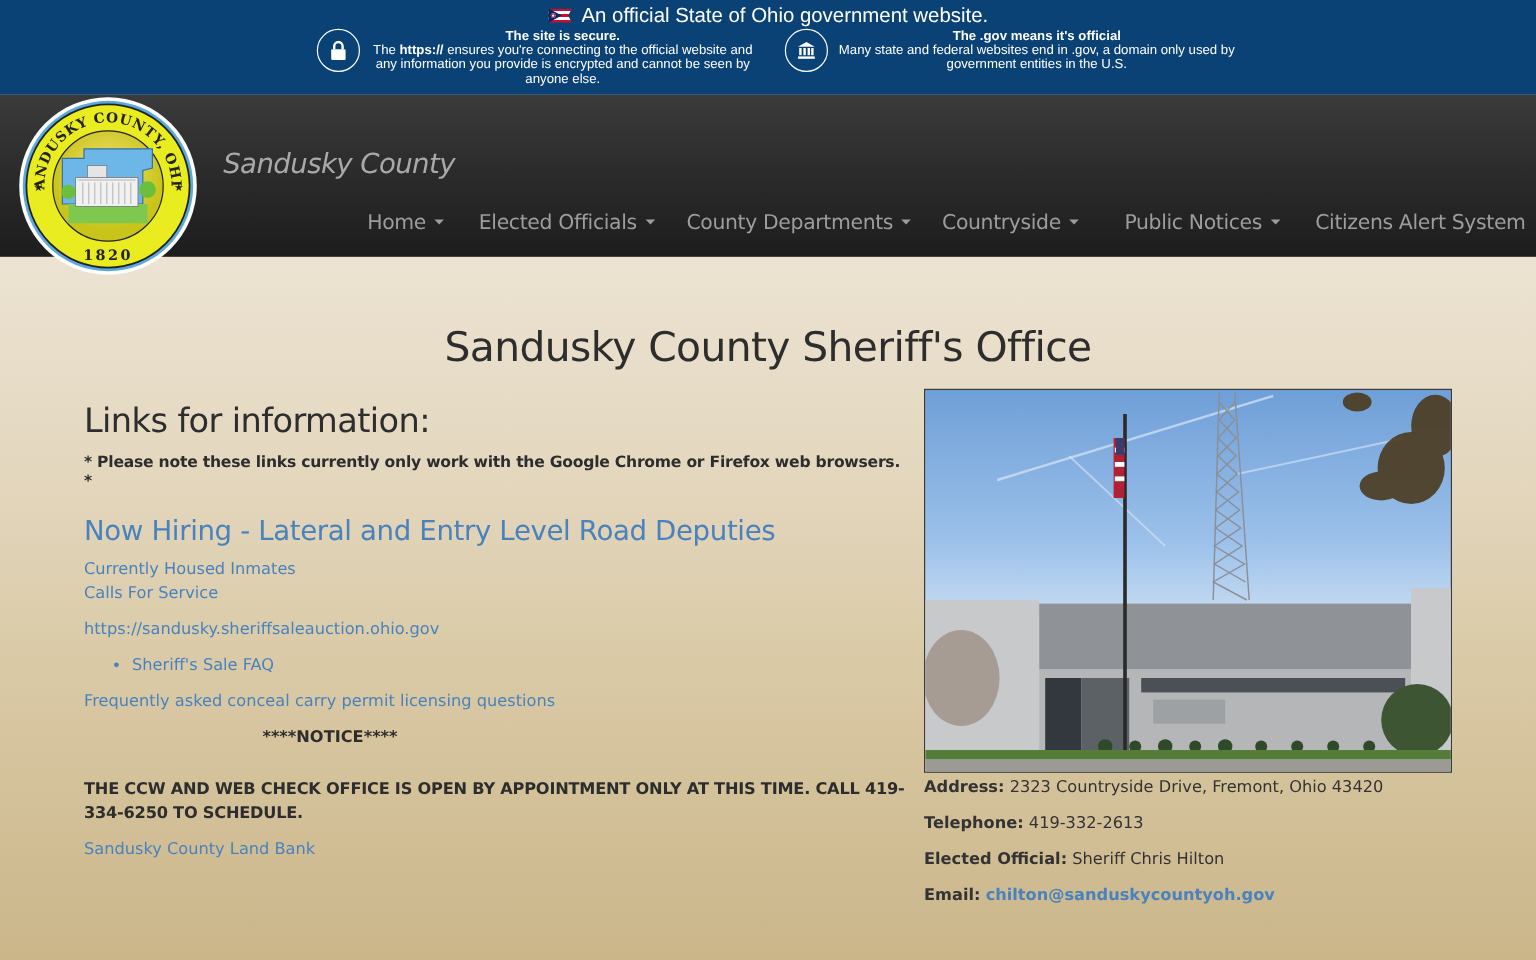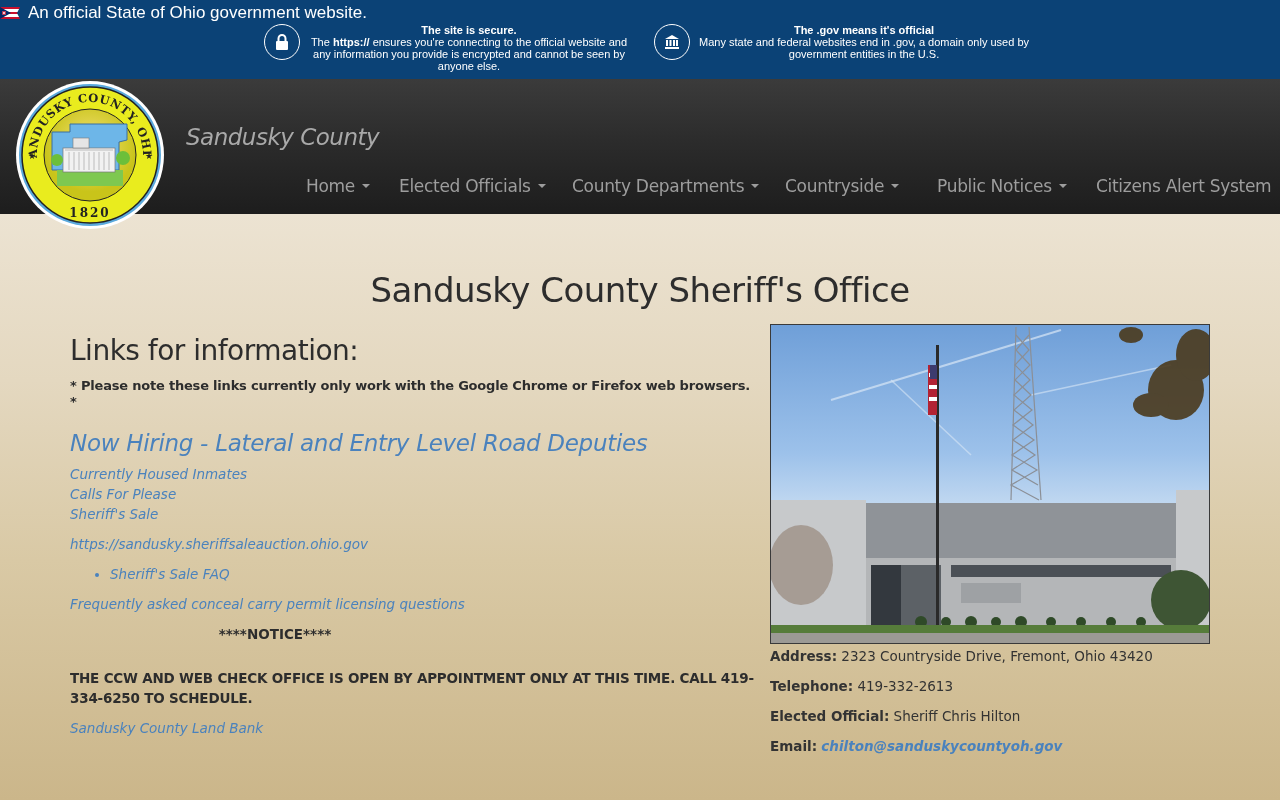--- a/index.html
+++ b/index.html
@@ -12,21 +12,21 @@
   }
   
   .gov-banner {
     position: absolute; left: 0; top: 0; width: 1280px; height: 79px;
     background: #0b4276;
     color: #fff;
     font-family: "Liberation Sans", sans-serif;
   }
   .gov-title {
     position: absolute; top: 3px; left: 0; width: 100%;
-    font-size: 17px; line-height: 20px;
+    text-align: center; font-size: 17px; line-height: 20px;
   }
   .gov-title .flag {
     display: inline-block; width: 20px; height: 12px; margin-right: 8px;
     vertical-align: -1px; position: relative;
     background: repeating-linear-gradient(to bottom, #c8102e 0 2.4px, #fff 2.4px 4.8px);
     clip-path: polygon(0 0, 100% 0, 85% 50%, 100% 100%, 0 100%);
   }
   .gov-title .flag::before {
     content: ""; position: absolute; left: 0; top: 0; width: 0; height: 0;
     border-top: 6px solid transparent; border-bottom: 6px solid transparent;
@@ -73,21 +73,21 @@
   }
 
   
   .page-title {
     position: absolute; left: 0; top: 270px; width: 1280px; text-align: center;
     font-size: 34px; color: #2d2d2d; font-weight: normal; letter-spacing: -0.5px;
   }
   .left-col { position: absolute; left: 70px; top: 330px; width: 690px; }
   .section-title { font-size: 28px; color: #2d2d2d; font-weight: normal; letter-spacing: -0.5px; height: 42px; line-height: 42px; }
   .browser-note { font-size: 13px; font-weight: bold; color: #2d2d2d; margin-top: 6px; line-height: 16px; letter-spacing: -0.2px; }
-  a, .link { color: #4a82bd; text-decoration: none; cursor: pointer; font-style: italic; }
+  a, .link { color: #4a82bd; text-decoration: none; cursor: pointer; }
   .hiring { display: block; font-size: 23px; margin-top: 18px; line-height: 30px; letter-spacing: -0.3px; }
   .link-list { margin-top: 6px; font-size: 13.5px; line-height: 20px; }
   .link-list a { display: block; }
   .p-link { font-size: 13.5px; line-height: 20px; margin-top: 10px; display: block; }
   .bullet-list { margin-top: 10px; padding-left: 40px; font-size: 13.5px; line-height: 20px; }
   .bullet-list li { list-style: disc; color: #4a82bd; }
   .notice-head { text-align: center; width: 410px; font-size: 13.5px; font-weight: bold; color: #2d2d2d; margin-top: 10px; line-height: 20px; }
   .notice-body { font-size: 13.5px; font-weight: bold; color: #2d2d2d; margin-top: 24px; line-height: 20px; width: 690px; letter-spacing: -0.2px; }
 
   .right-col { position: absolute; left: 770px; top: 324px; width: 440px; }
@@ -180,22 +180,21 @@
 </nav>
 
 <h1 class="page-title">Sandusky County Sheriff's Office</h1>
 
 <div class="left-col">
   <h2 class="section-title">Links for information:</h2>
   <p class="browser-note">* Please note these links currently only work with the Google Chrome or Firefox web browsers. *</p>
   <a class="hiring">Now Hiring - Lateral and Entry Level Road Deputies</a>
   <div class="link-list">
     <a>Currently Housed Inmates</a>
-    <a>Calls For Please</a>
-    <a>Sheriff's Sale</a>
+    <a>Calls For Service</a>
   </div>
   <a class="p-link">https://sandusky.sheriffsaleauction.ohio.gov</a>
   <ul class="bullet-list">
     <li><a>Sheriff's Sale FAQ</a></li>
   </ul>
   <a class="p-link">Frequently asked conceal carry permit licensing questions</a>
   <p class="notice-head">****NOTICE****</p>
   <p class="notice-body">THE CCW AND WEB CHECK OFFICE IS OPEN BY APPOINTMENT ONLY AT THIS TIME. CALL 419-334-6250 TO SCHEDULE.</p>
   <a class="p-link">Sandusky County Land Bank</a>
 </div>

